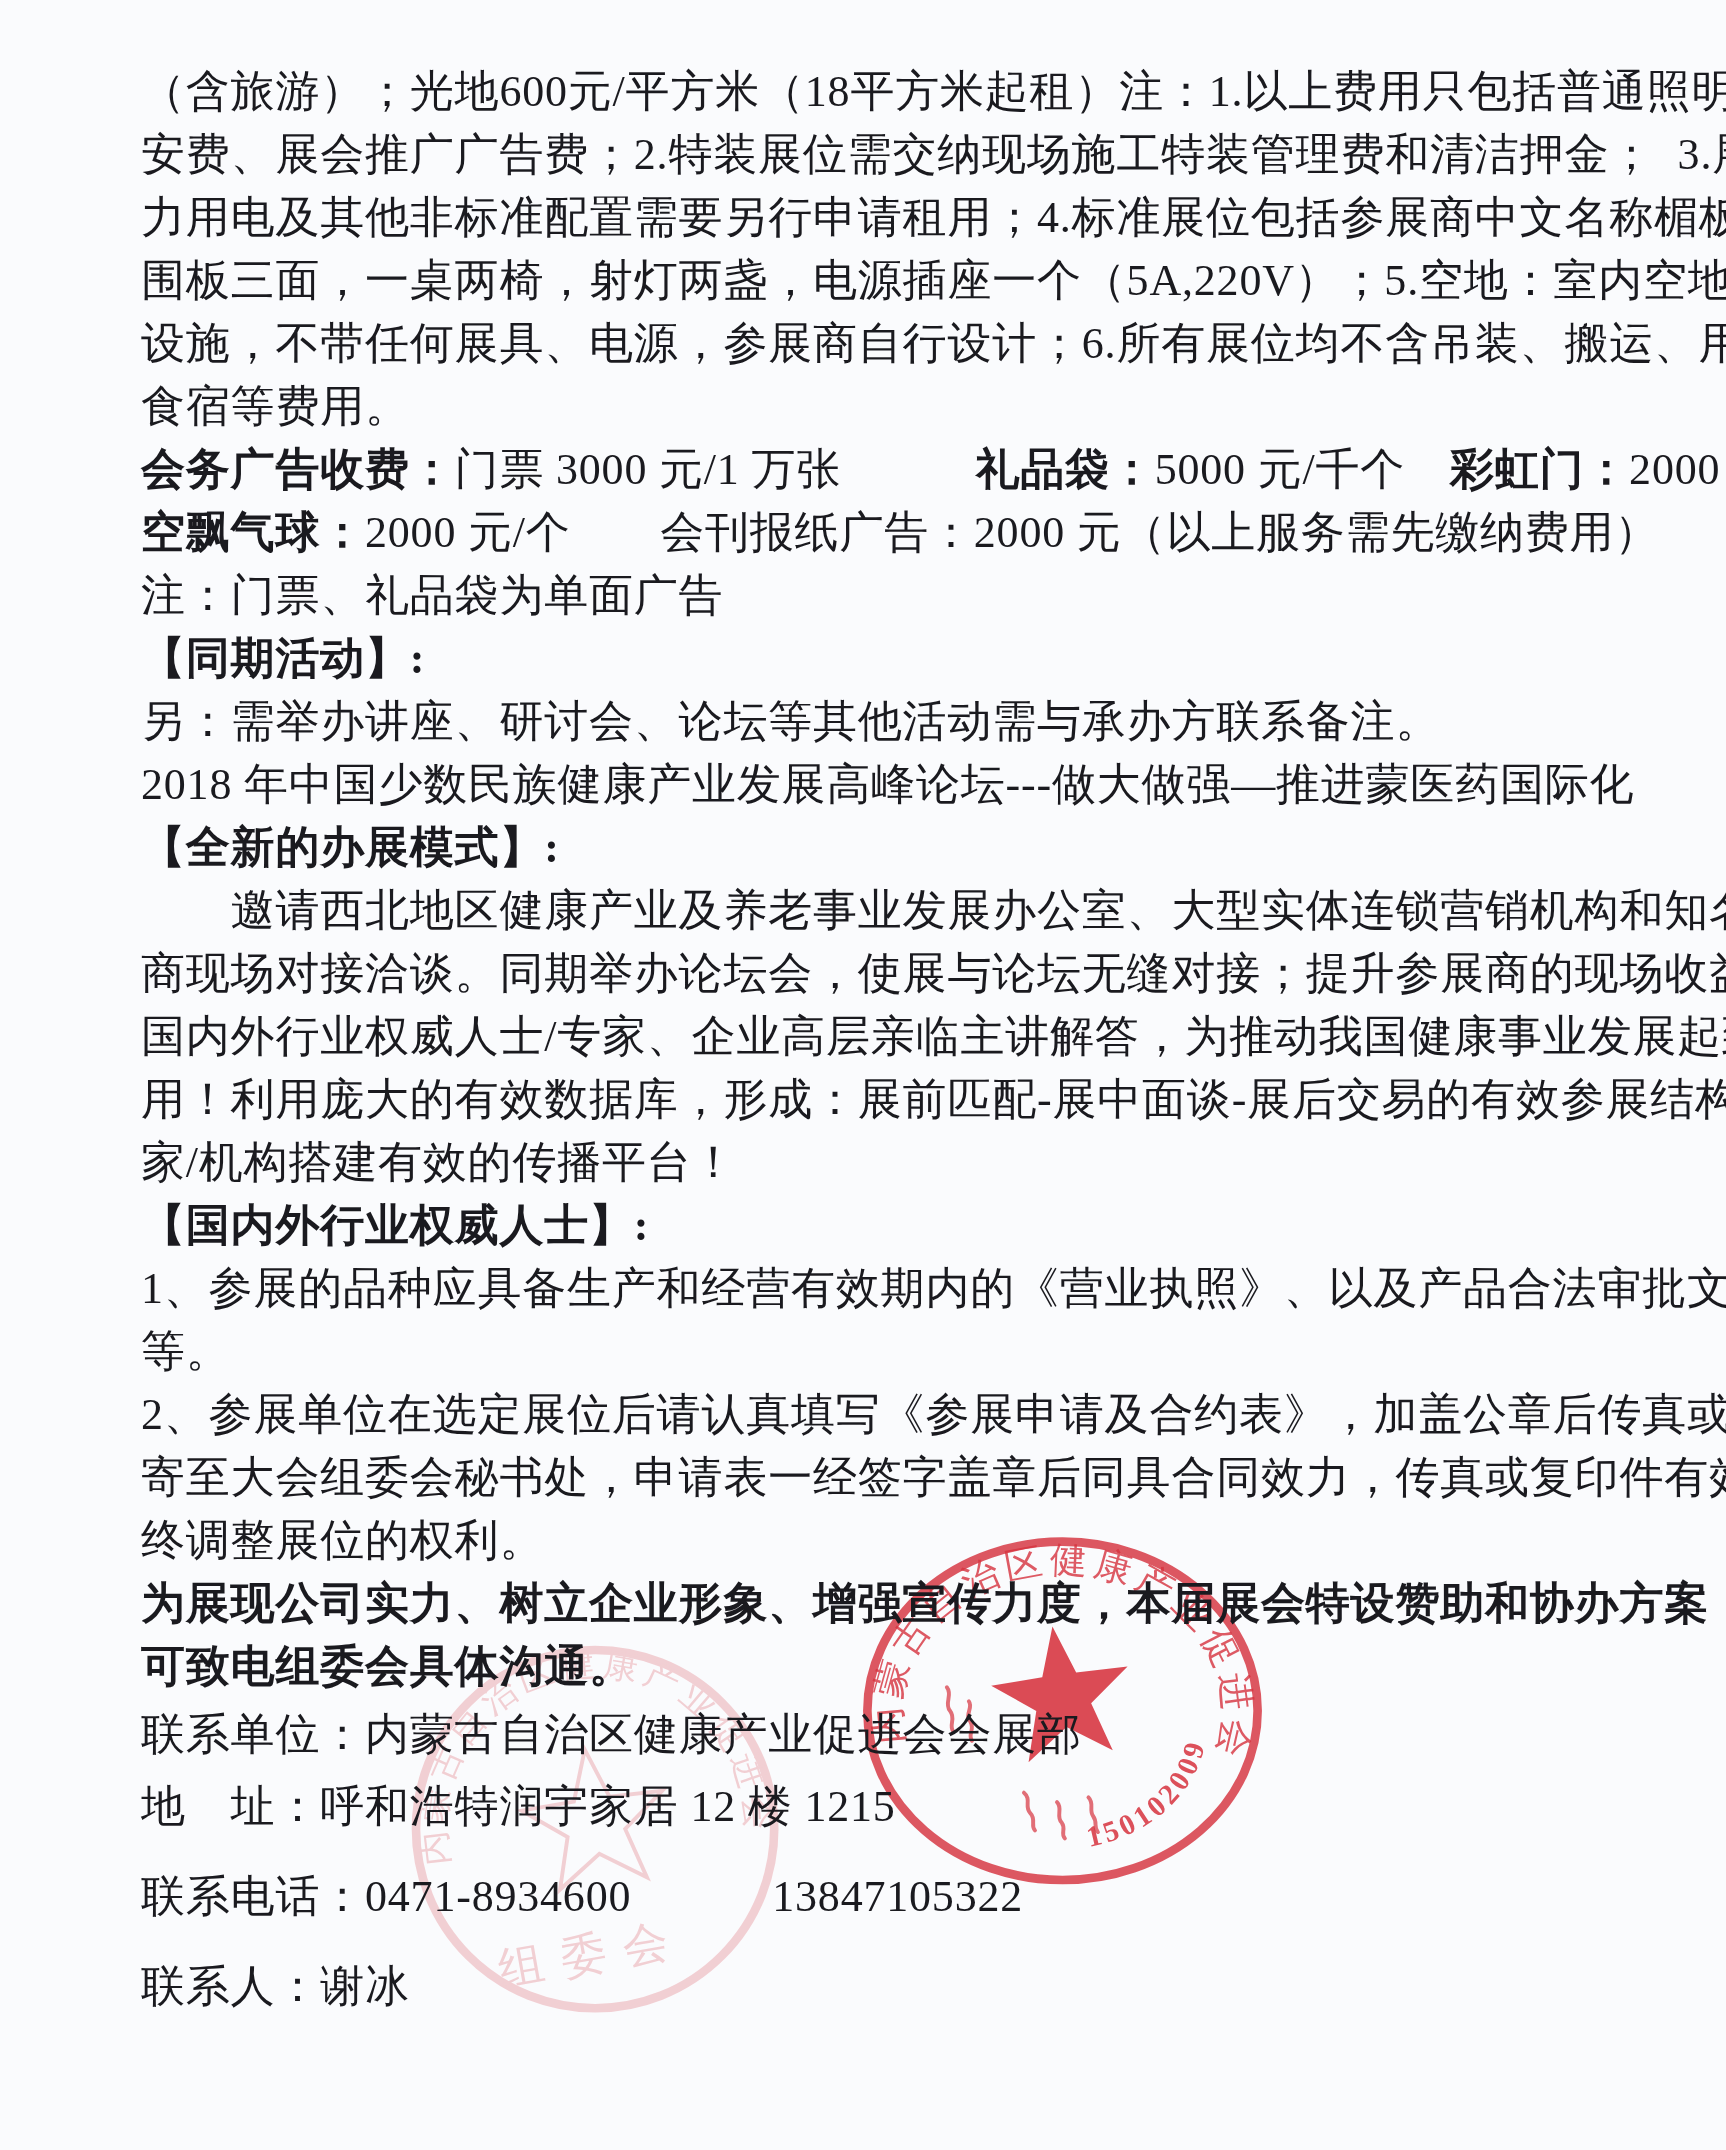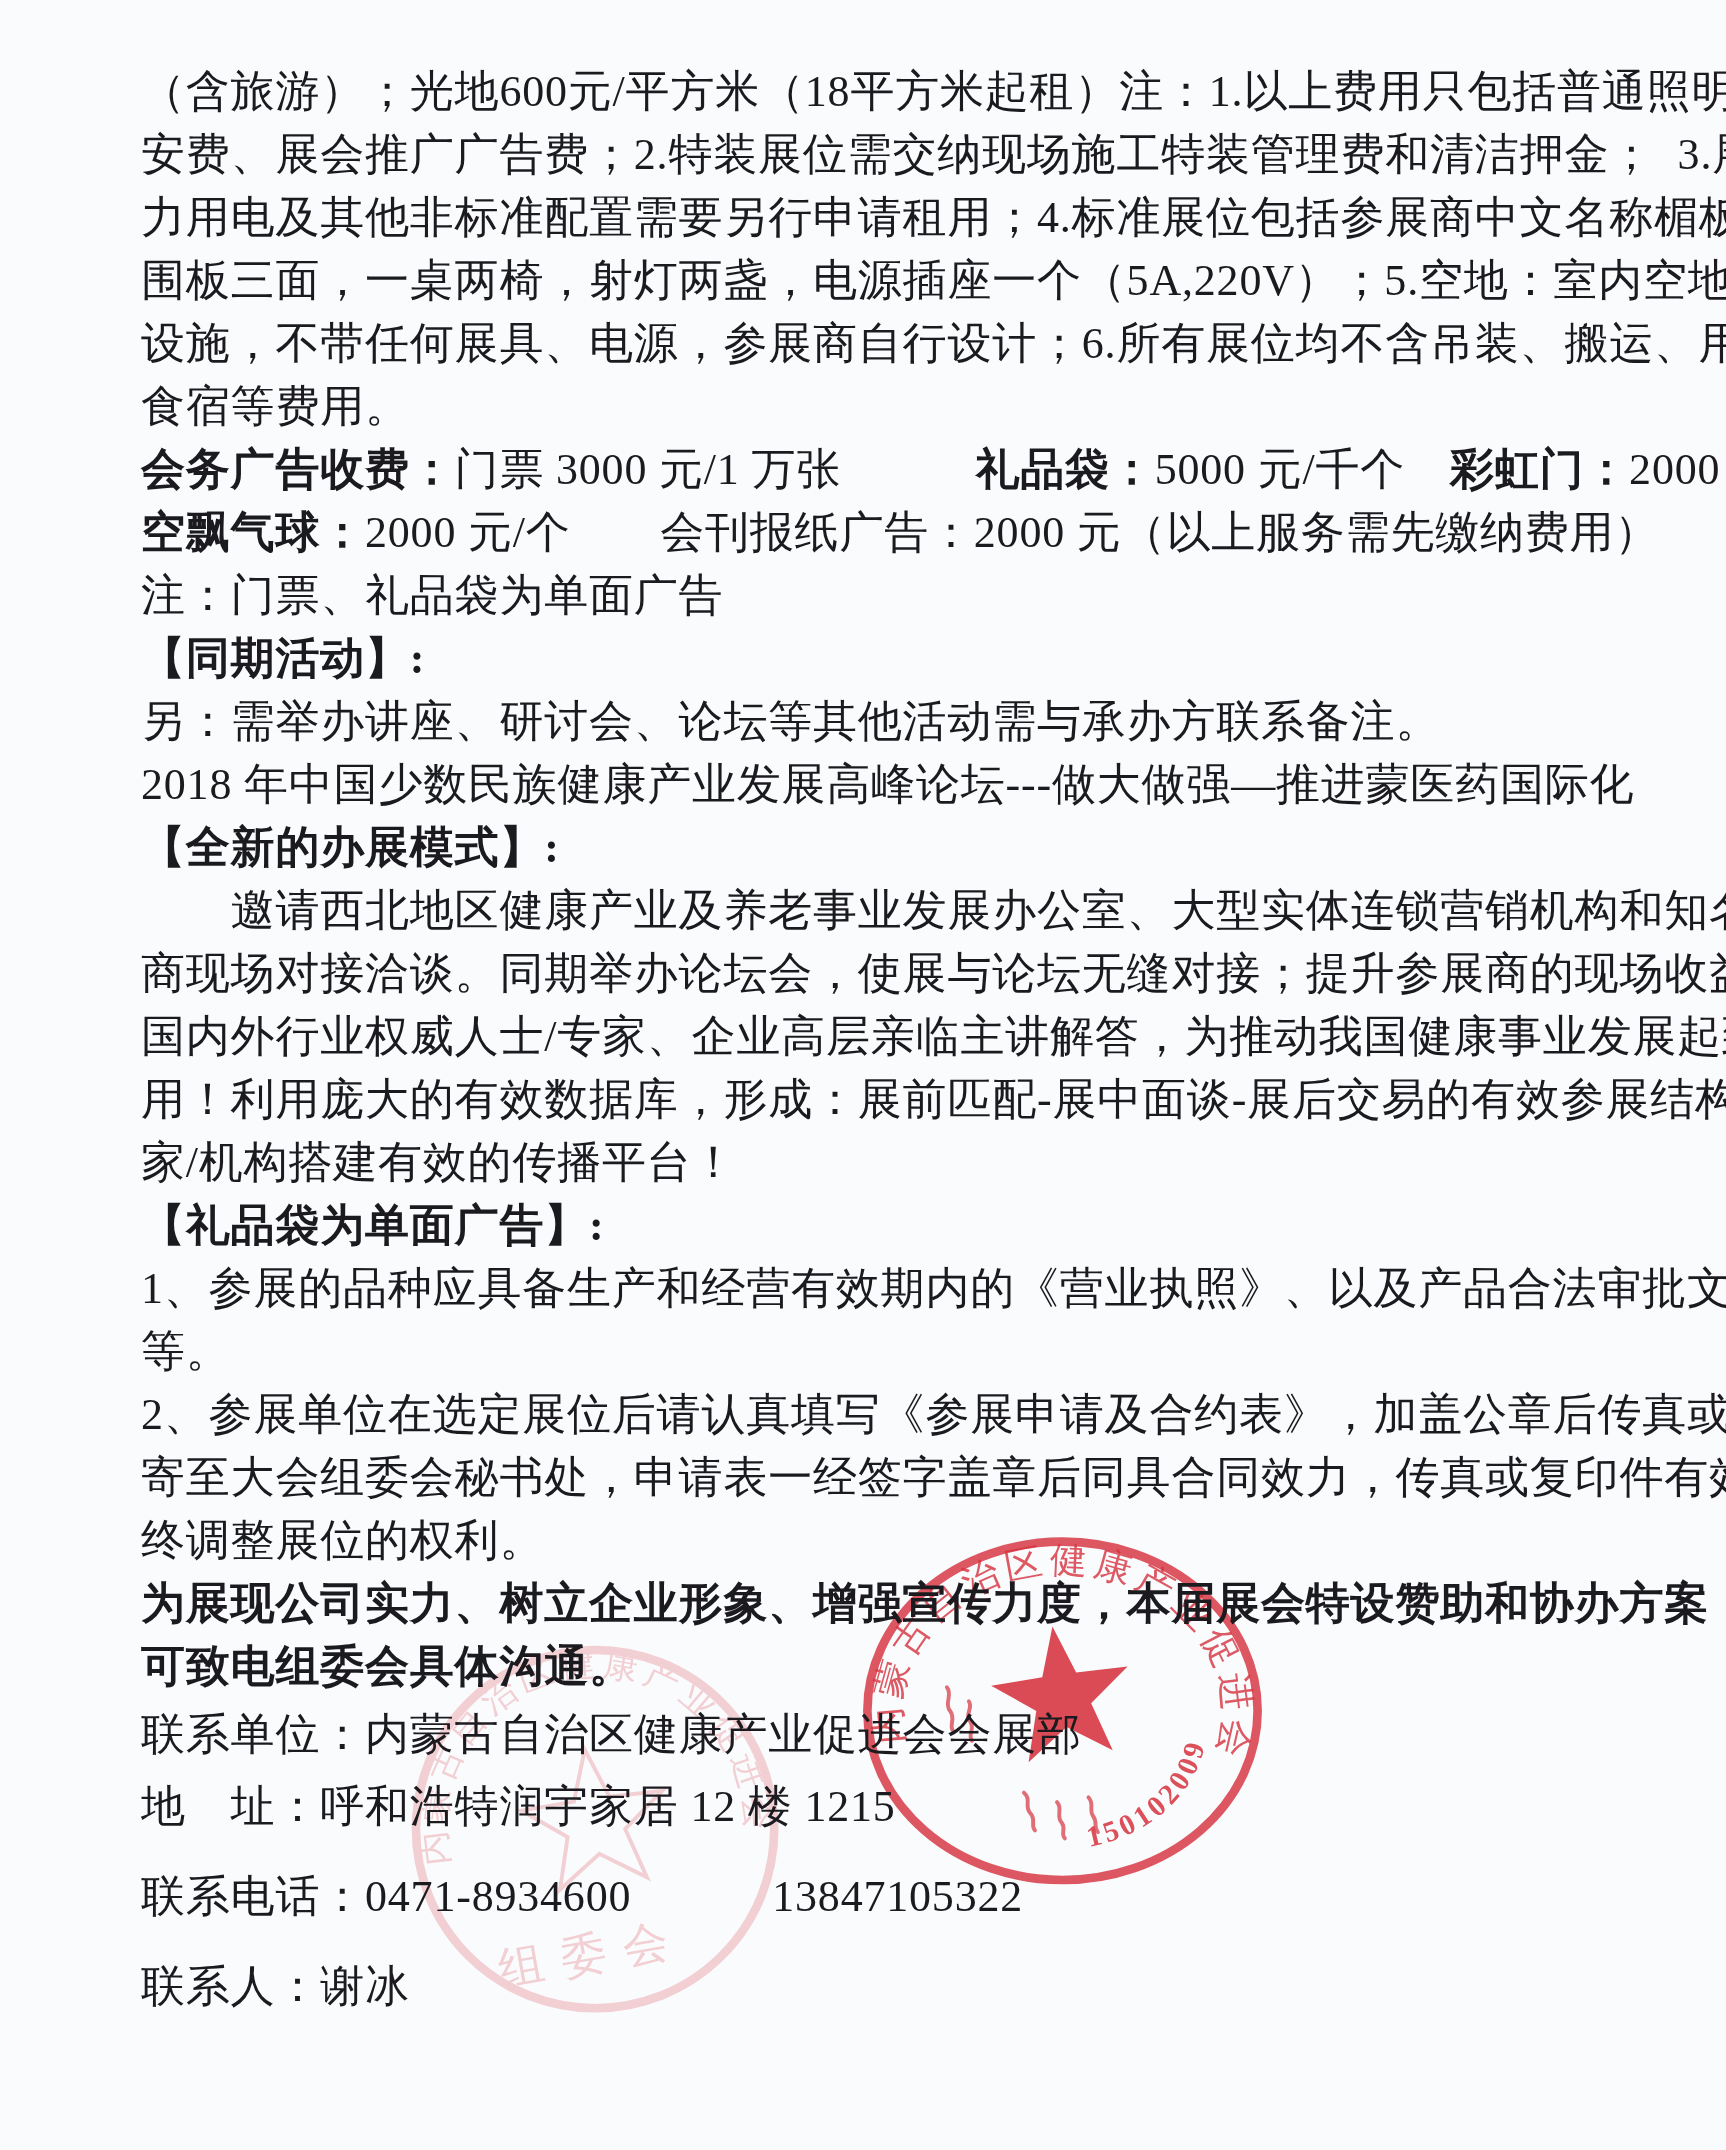--- a/index.html
+++ b/index.html
@@ -69,21 +69,21 @@
         <p class="line"><span>注：门票、礼品袋为单面广告</span></p>
         <p class="line"><span class="b">【同期活动】:</span></p>
         <p class="line"><span>另：需举办讲座、研讨会、论坛等其他活动需与承办方联系备注。</span></p>
         <p class="line"><span>2018 年中国少数民族健康产业发展高峰论坛---做大做强—推进蒙医药国际化</span></p>
         <p class="line"><span class="b">【全新的办展模式】:</span></p>
         <p class="line"><span>　　邀请西北地区健康产业及养老事业发展办公室、大型实体连锁营销机构和知名行业电</span></p>
         <p class="line"><span>商现场对接洽谈。同期举办论坛会，使展与论坛无缝对接；提升参展商的现场收益。邀请</span></p>
         <p class="line"><span>国内外行业权威人士/专家、企业高层亲临主讲解答，为推动我国健康事业发展起到积极作</span></p>
         <p class="line"><span>用！利用庞大的有效数据库，形成：展前匹配-展中面谈-展后交易的有效参展结构；为商</span></p>
         <p class="line"><span>家/机构搭建有效的传播平台！</span></p>
-        <p class="line"><span class="b">【礼品袋为单面广告】:</span></p>
+        <p class="line"><span class="b">【国内外行业权威人士】:</span></p>
         <p class="line"><span>1、参展的品种应具备生产和经营有效期内的《营业执照》、以及产品合法审批文件</span></p>
         <p class="line"><span>等。</span></p>
         <p class="line"><span>2、参展单位在选定展位后请认真填写《参展申请及合约表》，加盖公章后传真或邮</span></p>
         <p class="line"><span>寄至大会组委会秘书处，申请表一经签字盖章后同具合同效力，传真或复印件有效。</span></p>
         <p class="line"><span>终调整展位的权利。</span></p>
         <p class="line"><span class="b">为展现公司实力、树立企业形象、增强宣传力度，本届展会特设赞助和协办方案，</span></p>
         <p class="line"><span class="b">可致电组委会具体沟通。</span></p>
       </div>
 
     <div class="contact">

